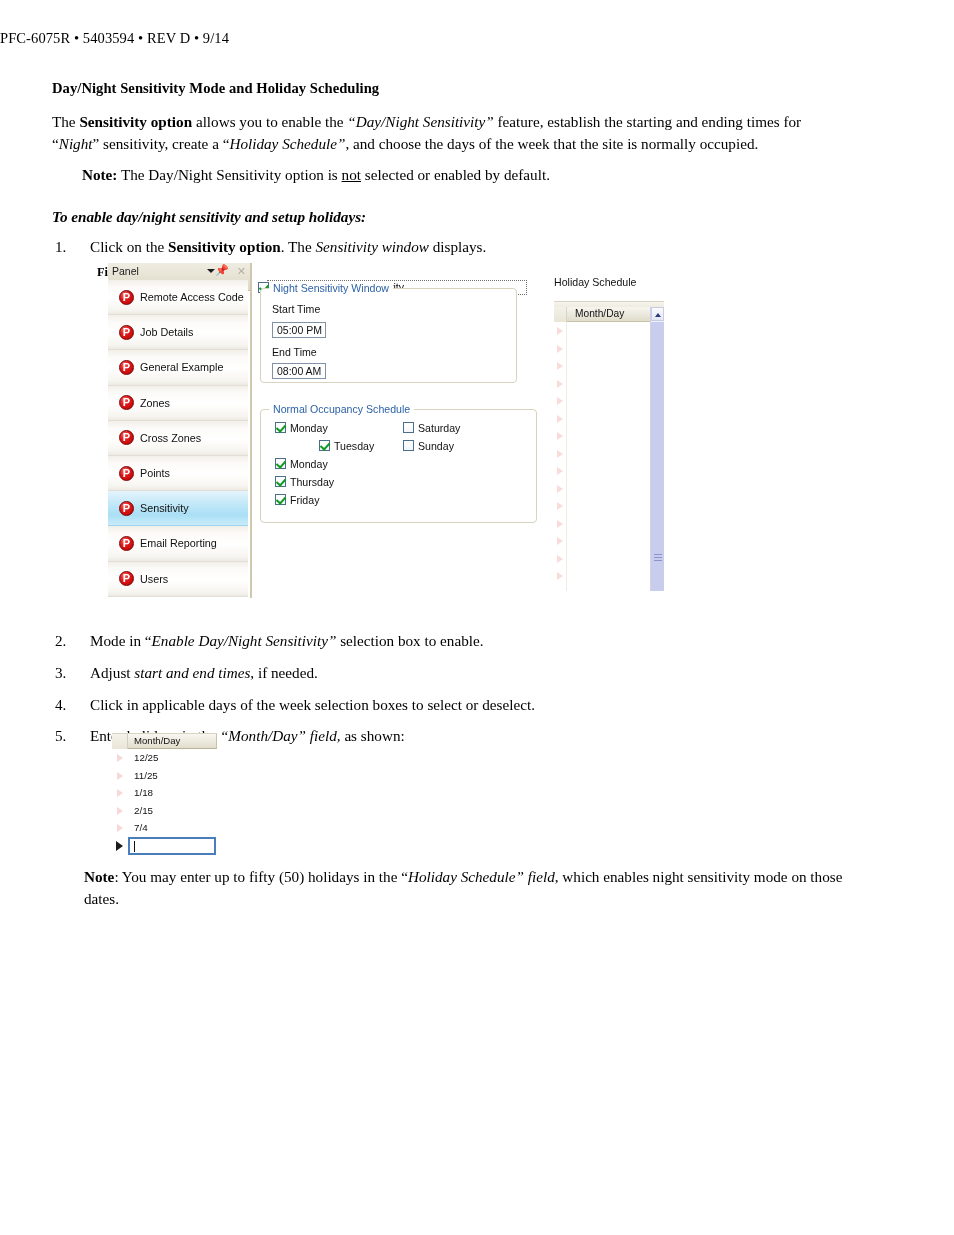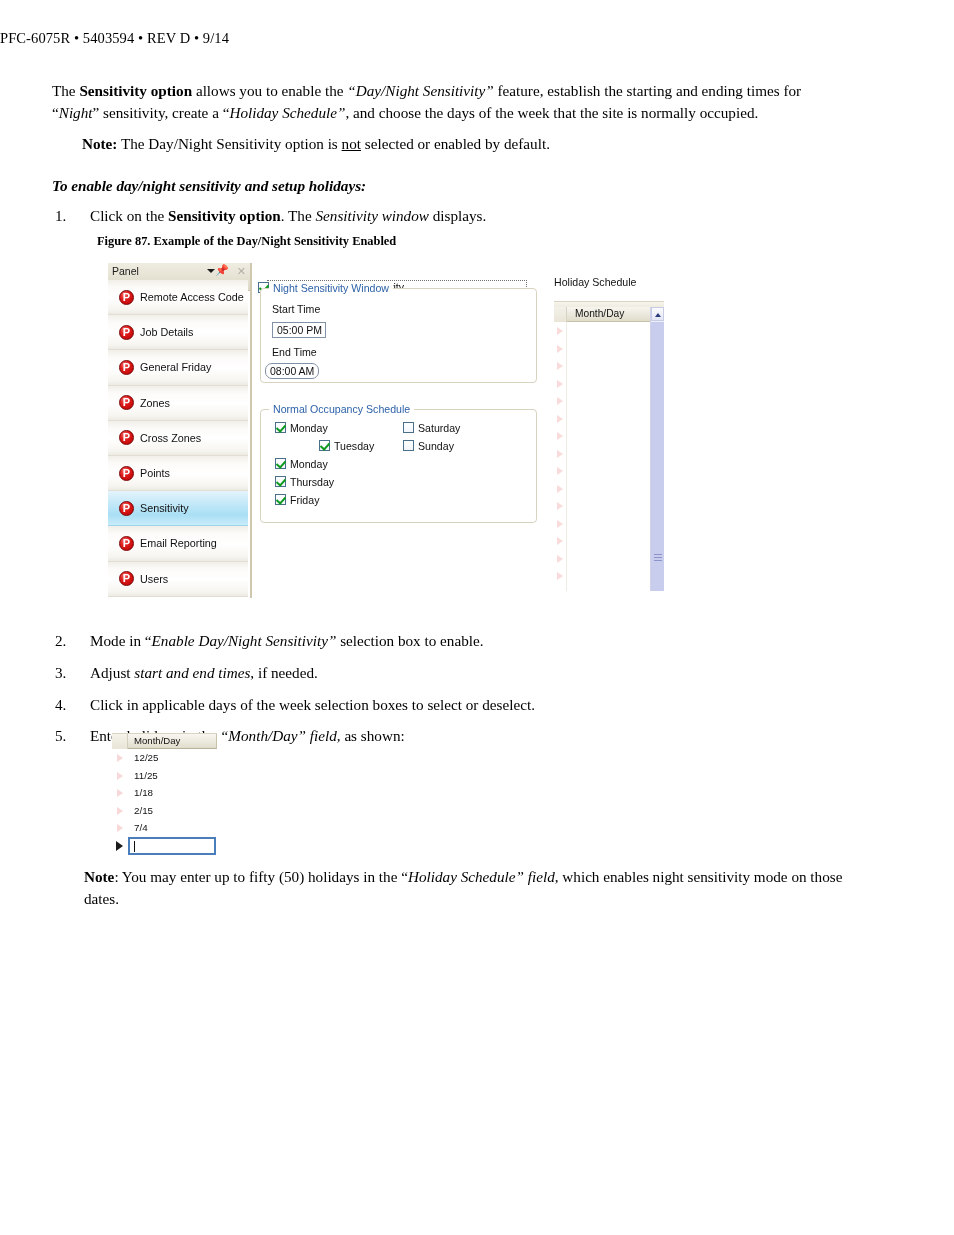--- a/index.html
+++ b/index.html
@@ -271,21 +271,21 @@
     position: absolute;
     top: -7px;
     left: 8px;
     padding: 0 4px;
     background: #ffffff;
     font-family: "Liberation Sans", sans-serif;
     font-size: 10.6px;
     color: #2d62a8;
     white-space: nowrap;
   }
-  #gb-night { left: 4px; top: 25px; width: 277px; height: 95px; }
+  #gb-night { left: 4px; top: 25px; width: 257px; height: 95px; }
   #gb-occ   { left: 4px; top: 146px; width: 277px; height: 114px; }
 
   .fld-label {
     position: absolute;
     font-family: "Liberation Sans", sans-serif;
     font-size: 10.6px;
     color: #111;
   }
   .time-box {
     position: absolute;
@@ -541,20 +541,21 @@
   }
 </style>
 </head>
 <body>
 
 <div class="page">
 
   <div class="running-head">PFC-6075R • 5403594 • REV D • 9/14</div>
 
   <div class="body-col">
+    <h2 class="sec-title">Day/Night Sensitivity Mode and Holiday Scheduling</h2>
 
     <p class="para"><span>The </span><span class="b">Sensitivity option</span><span> allows you to enable the </span><span class="i">“Day/Night Sensitivity”</span><span> feature, establish the starting and ending times for “</span><span class="i">Night</span><span>” sensitivity, create a “</span><span class="i">Holiday Schedule”</span><span>, and choose the days of the week that the site is normally occupied.</span></p>
 
     <p class="note-indent"><span class="b">Note:</span><span> The Day/Night Sensitivity option is </span><span class="u">not</span><span> selected or enabled by default.</span></p>
 
     <h3 class="proc-title">To enable day/night sensitivity and setup holidays:</h3>
 
     <ol class="steps">
       <li><span class="num">1.</span><span>Click on the </span><span class="b">Sensitivity option</span><span>. The </span><span class="i">Sensitivity window</span><span> displays.</span></li>
     </ol>
@@ -575,21 +576,21 @@
         <div class="tree-item">
           <span class="p-icon"></span>
           <span class="tree-label">Remote Access Code</span>
         </div>
         <div class="tree-item">
           <span class="p-icon"></span>
           <span class="tree-label">Job Details</span>
         </div>
         <div class="tree-item">
           <span class="p-icon"></span>
-          <span class="tree-label">General Friday</span>
+          <span class="tree-label">General Example</span>
         </div>
         <div class="tree-item">
           <span class="p-icon"></span>
           <span class="tree-label">Zones</span>
         </div>
         <div class="tree-item">
           <span class="p-icon"></span>
           <span class="tree-label">Cross Zones</span>
         </div>
         <div class="tree-item">
@@ -617,21 +618,21 @@
         <span class="focus-box"></span>
         <span class="cbx on"></span>
         <span class="cl">Enable Day/Night Sensitivity</span>
       </div>
 
       <div class="groupbox" id="gb-night">
         <span class="gb-title">Night Sensitivity Window</span>
         <span class="fld-label" style="left:11px; top:14px;">Start Time</span>
         <span class="time-box" style="left:11px; top:33px;">05:00 PM</span>
         <span class="fld-label" style="left:11px; top:57px;">End Time</span>
-        <span class="time-box" style="left:4px; top:74px;border-radius:7px;">08:00 AM</span>
+        <span class="time-box" style="left:11px; top:74px;">08:00 AM</span>
       </div>
 
       <div class="groupbox" id="gb-occ">
         <span class="gb-title">Normal Occupancy Schedule</span>
 
         <span class="day-row" style="left:14px; top:12px;"><span class="cbx on"></span><span>Monday</span></span>
         <span class="day-row" style="left:14px; top:30px;padding-left:44px;"><span class="cbx on"></span><span>Tuesday</span></span>
         <span class="day-row" style="left:14px; top:48px;"><span class="cbx on"></span><span>Monday</span></span>
         <span class="day-row" style="left:14px; top:66px;"><span class="cbx on"></span><span>Thursday</span></span>
         <span class="day-row" style="left:14px; top:84px;"><span class="cbx on"></span><span>Friday</span></span>

